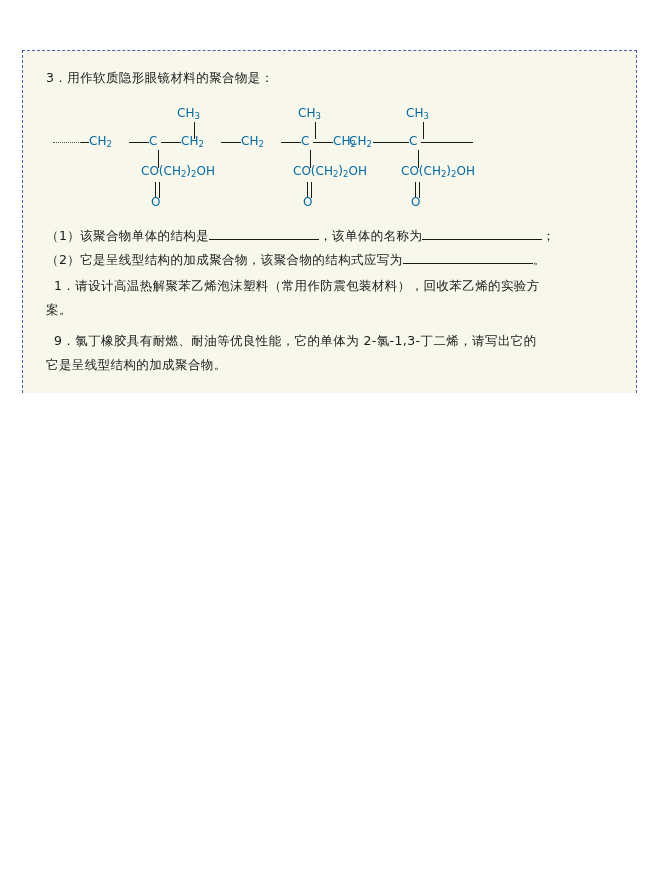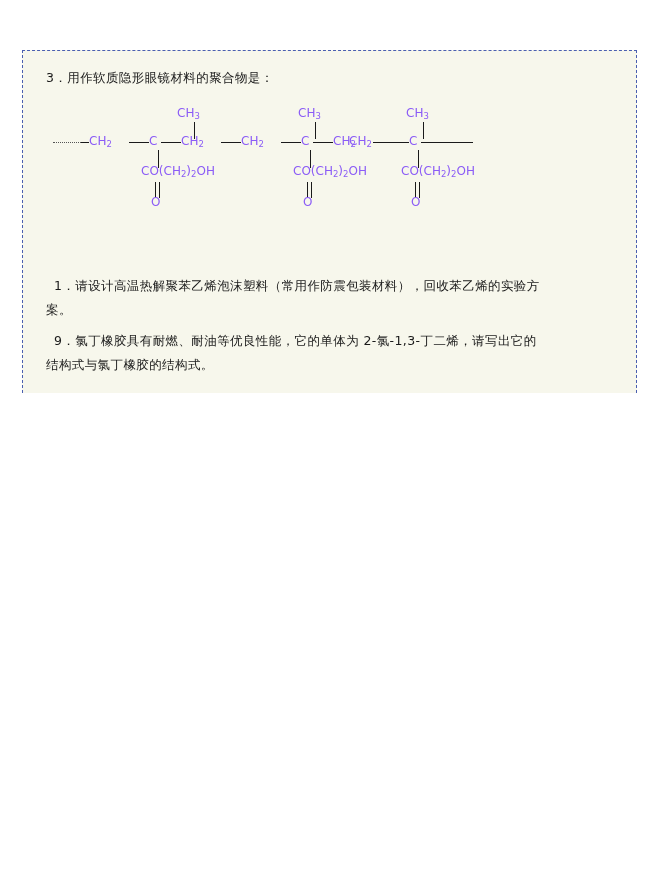--- a/index.html
+++ b/index.html
@@ -68,21 +68,21 @@
     position: absolute;
     left: 30px;
     top: 48px;
     width: 560px;
     height: 120px;
   }
   .struct-label {
     position: absolute;
     font-size: 12px;
     white-space: nowrap;
-    color: #8b5cf6;
+    color: #0369a1;
   }
   .struct-label sub {
     font-size: 8.5px;
     vertical-align: -2px;
   }
   .hbond {
     position: absolute;
     height: 0;
     border-top: 1px solid #1a1a1a;
   }
@@ -177,24 +177,30 @@
         <div class="hbond" style="left:368px; top:44px; width:52px;"></div>
 
         <div class="vbond" style="left:365px; top:52px; height:18px;"></div>
         <div class="struct-label" style="left:348px; top:66px;">CO(CH<sub>2</sub>)<sub>2</sub>OH</div>
         <div class="dbond" style="left:362px; top:84px; height:16px;"></div>
         <div class="dbond" style="left:366px; top:84px; height:16px;"></div>
         <div class="struct-label" style="left:358px; top:97px;">O</div>
 
       </div>
 
-
+      <div class="line q3a">
+        <span>（1）该聚合物单体的结构是</span><span class="blank" style="width:110px;"></span><span>，该单体的名称为</span><span class="blank" style="width:120px;"></span><span>；</span>
+      </div>
+
+      <div class="line q3b">
+        <span>（2）它是呈线型结构的加成聚合物，该聚合物的结构式应写为</span><span class="blank" style="width:130px;"></span><span>。</span>
+      </div>
 
       <div class="line q4-1">1．请设计高温热解聚苯乙烯泡沫塑料（常用作防震包装材料），回收苯乙烯的实验方</div>
       <div class="line q4-2">案。</div>
 
       <div class="line q5-1">9．氯丁橡胶具有耐燃、耐油等优良性能，它的单体为 2-氯-1,3-丁二烯，请写出它的</div>
-      <div class="line q5-2">结构式与氯丁橡胶的结构式。</div>
+      <div class="line q5-2">它是呈线型结构的加成聚合物。</div>
 
     </div>
   </div>
 
 </div>
 
 </body></html>

